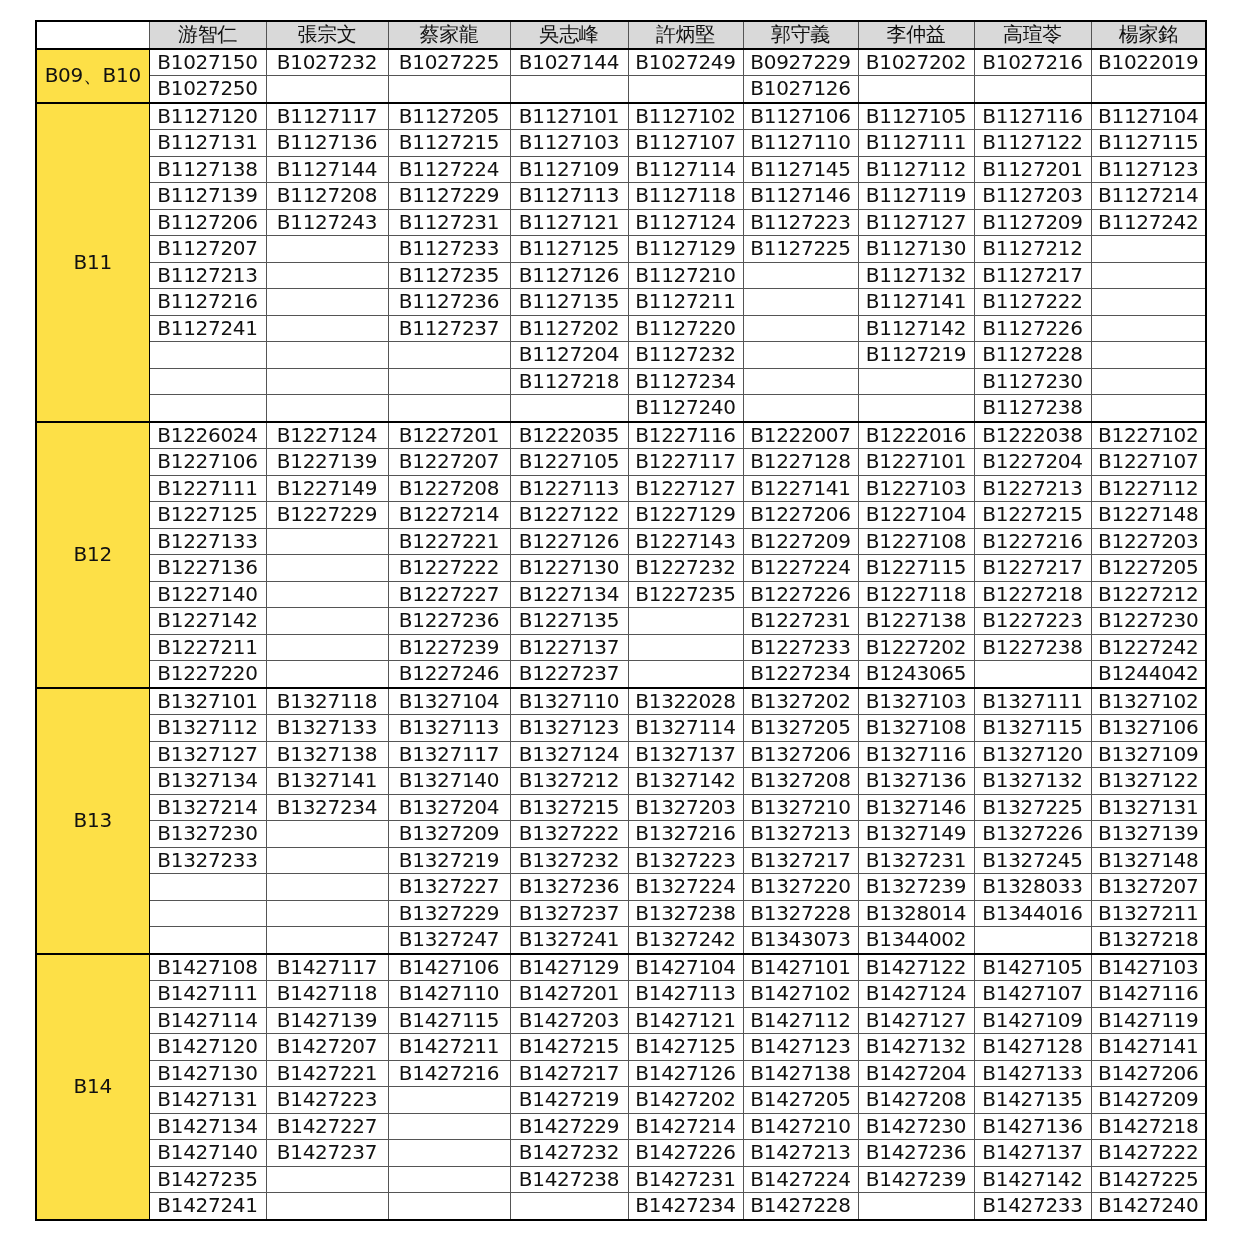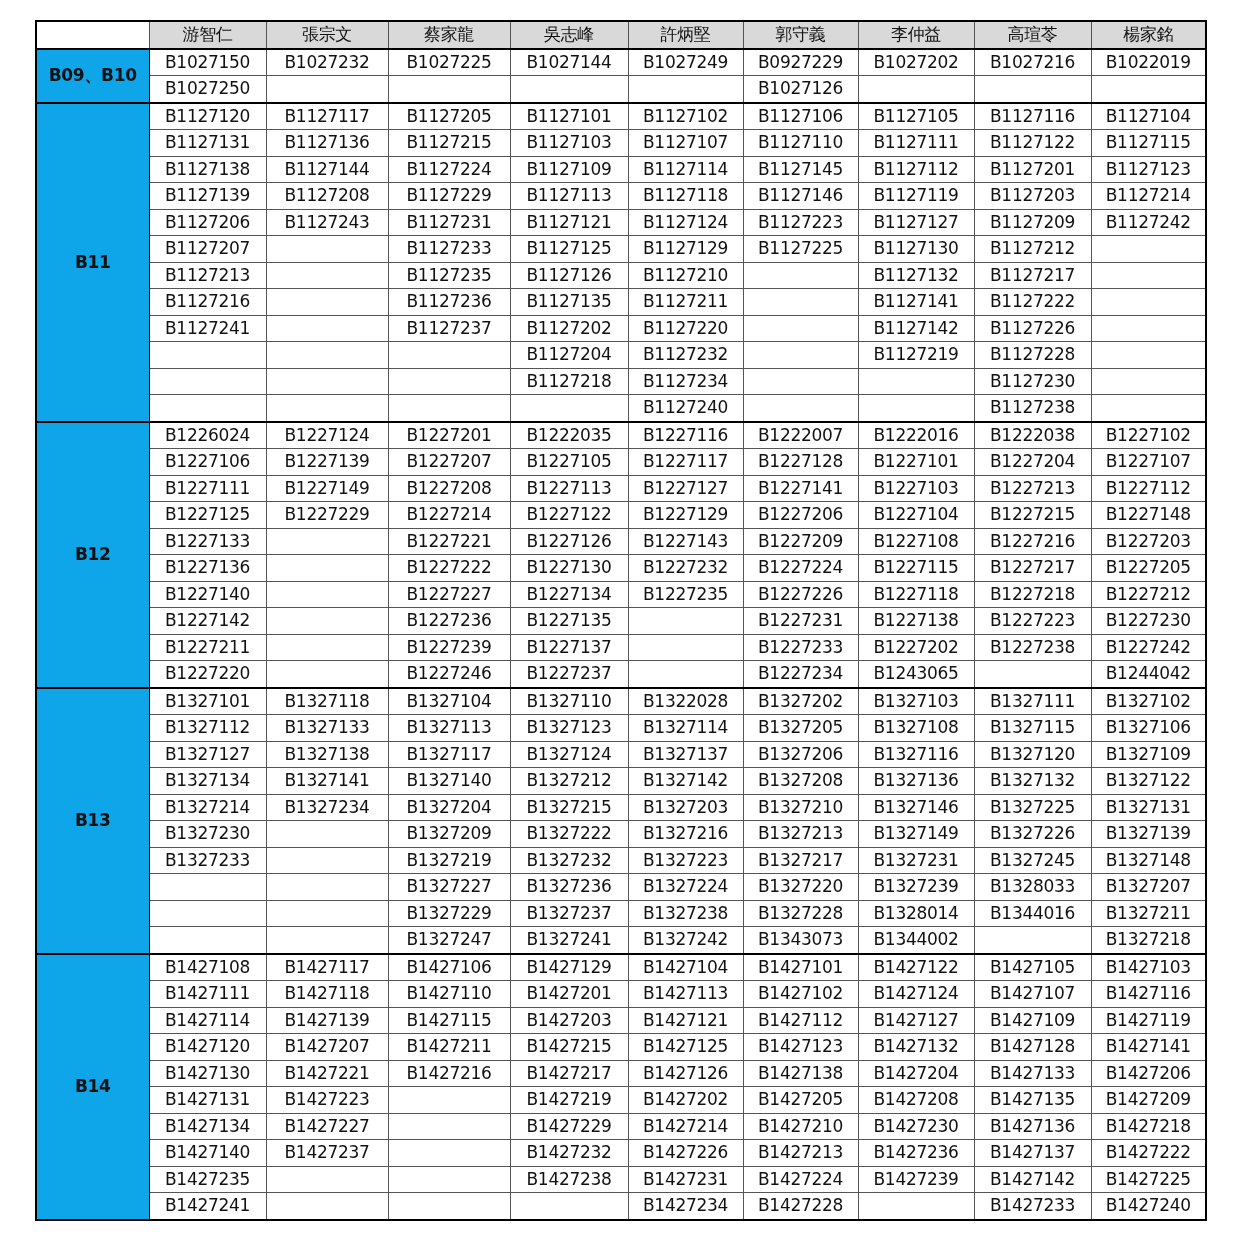--- a/index.html
+++ b/index.html
@@ -1,21 +1,21 @@
 <!DOCTYPE html>
 <html><head>
 <meta charset="utf-8">
 <style>
   html, body { margin: 0; padding: 0; background: #ffffff; }
   body { width: 1240px; height: 1240px; position: relative; overflow: hidden; }
   .wrap { position: absolute; left: 35px; top: 20px; }
   table {
     border-collapse: collapse;
     font-family: "DejaVu Sans", "Liberation Sans", sans-serif;
-    font-size: 17px;
+    font-size: 20px;
     color: #111;
     border: 2px solid #000;
     table-layout: fixed;
   }
   col.c0 { width: 113px; }
   col.c1 { width: 117px; }
   col.c2 { width: 122px; }
   col.c3 { width: 122px; }
   col.c4 { width: 118px; }
   col.c5 { width: 115px; }
@@ -29,21 +29,21 @@
     padding: 0 2px;
     line-height: 25px;
     text-align: center;
     white-space: nowrap;
     overflow: hidden;
     font-weight: normal;
     letter-spacing: -0.3px;
   }
   thead th { background: #d9d9d9; border-bottom: 2px solid #000; }
   thead th.corner { background: #ffffff; }
-  td.group { background: #0ea5e9; border-right: 1px solid #000; vertical-align: middle; font-weight: bold; }
+  td.group { background: #fde047; border-right: 1px solid #000; vertical-align: middle; }
   tr.sec-start td { border-top: 2px solid #000; }
 </style>
 </head>
 <body>
 
 <div class="wrap">
   <table>
     <colgroup>
       <col class="c0">
         <col class="c1">

